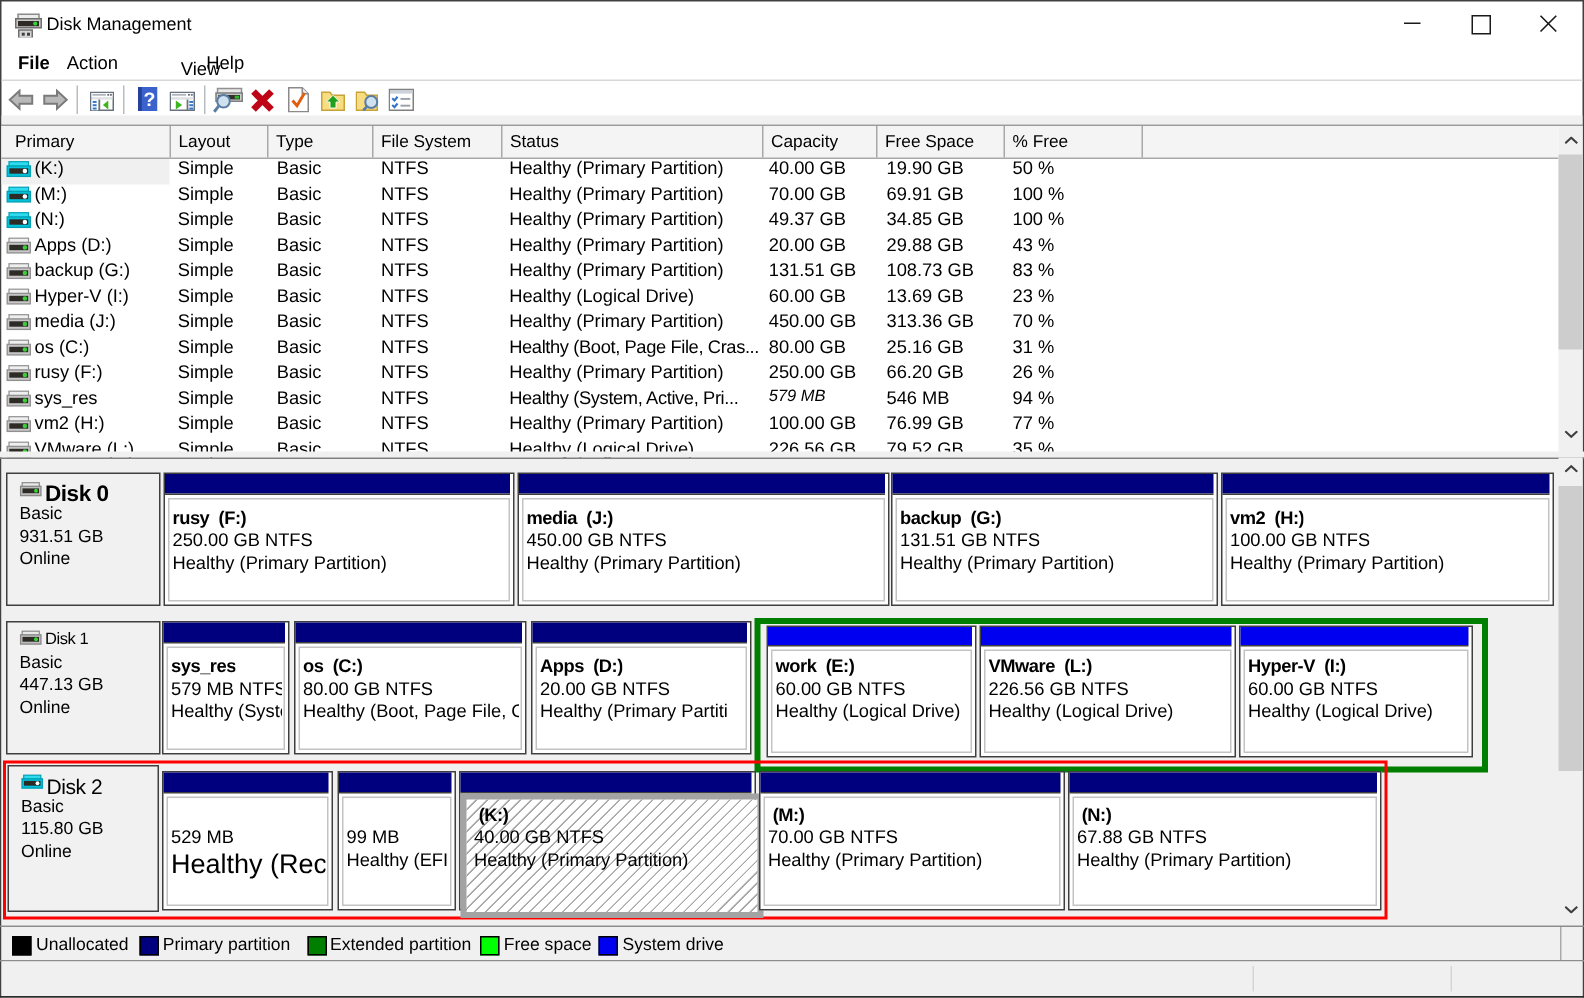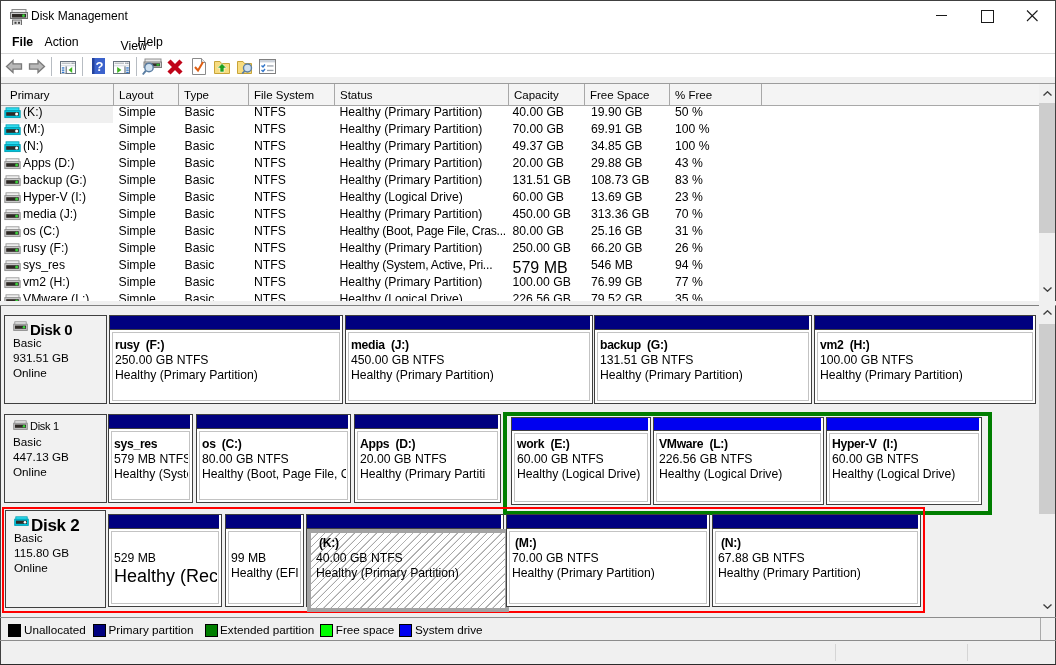--- a/index.html
+++ b/index.html
@@ -254,21 +254,21 @@
 <rect x="2" y="0.8" width="13" height="3.4" fill="#efefef" stroke="#909090" stroke-width="0.8"></rect>
 <rect x="0.8" y="3.6" width="15.4" height="7" fill="#c7c7c7" stroke="#909090" stroke-width="0.9"></rect>
 <rect x="2.2" y="5.2" width="12.6" height="3.6" fill="#2e2a26"></rect>
 <circle cx="12.6" cy="7" r="1.5" fill="#3ace3a"></circle>
 </svg>
 <div class="tx" style="left:23px;top:257.9px;font-size:12.2px;">sys_res</div>
 <div class="tx" style="left:118.5px;top:257.9px;font-size:12.2px;">Simple</div>
 <div class="tx" style="left:184.5px;top:257.9px;font-size:12.2px;">Basic</div>
 <div class="tx" style="left:254px;top:257.9px;font-size:12.2px;">NTFS</div>
 <div class="tx" style="left:339.5px;top:257.9px;font-size:12.2px;letter-spacing:-0.25px">Healthy (System, Active, Pri...</div>
-<div class="tx" style="left:512.5px;top:257.9px;font-size:16px;">579 MB</div>
+<div class="tx" style="left:512.5px;top:257.9px;font-size:11px;font-style:italic;">579 MB</div>
 <div class="tx" style="left:591px;top:257.9px;font-size:12.2px;">546 MB</div>
 <div class="tx" style="left:675px;top:257.9px;font-size:12.2px;">94 %</div>
 <svg class="a" style="left:3.5px;top:277.09999999999997px" width="17" height="12" viewBox="0 0 17 12">
 <rect x="2" y="0.8" width="13" height="3.4" fill="#efefef" stroke="#909090" stroke-width="0.8"></rect>
 <rect x="0.8" y="3.6" width="15.4" height="7" fill="#c7c7c7" stroke="#909090" stroke-width="0.9"></rect>
 <rect x="2.2" y="5.2" width="12.6" height="3.6" fill="#2e2a26"></rect>
 <circle cx="12.6" cy="7" r="1.5" fill="#3ace3a"></circle>
 </svg>
 <div class="tx" style="left:23px;top:274.9px;font-size:12.2px;">vm2 (H:)</div>
 <div class="tx" style="left:118.5px;top:274.9px;font-size:12.2px;">Simple</div>
@@ -397,21 +397,21 @@
 <div class="tx" style="left:832px;top:451.7px;font-size:12.2px;max-width:145px;overflow:hidden">60.00 GB NTFS</div>
 <div class="tx" style="left:832px;top:466.9px;font-size:12.2px;max-width:145px;overflow:hidden">Healthy (Logical Drive)</div>
 <div class="a" style="left:2px;top:507px;width:919px;height:102px;border:2px solid #ff0000"></div>
 <div class="a" style="left:5px;top:510px;width:99px;height:96px;background:#f1f1f1;border:1px solid #3f3f3f"></div>
 <svg class="a" style="left:14px;top:516px" width="15" height="11" viewBox="0 0 15 11">
 <rect x="1.8" y="0.8" width="11.4" height="3" fill="#2fdcef" stroke="#00a0b4" stroke-width="0.8"></rect>
 <rect x="0.7" y="3.2" width="13.6" height="6.2" fill="#00c2da" stroke="#00a0b4" stroke-width="0.9"></rect>
 <rect x="2" y="4.6" width="11" height="3.2" fill="#2e2a26"></rect>
 <circle cx="11" cy="6.2" r="1.3" fill="#fff"></circle>
 </svg>
-<div class="tx" style="left:31px;top:515.9px;font-size:17px;font-weight:bold;letter-spacing:-0.3px">Disk 2</div>
+<div class="tx" style="left:31px;top:515.9px;font-size:14px;font-weight:normal;letter-spacing:-0.3px">Disk 2</div>
 <div class="tx" style="left:14px;top:530.9px;font-size:11.7px;">Basic</div>
 <div class="tx" style="left:14px;top:546.1px;font-size:11.7px;">115.80 GB</div>
 <div class="tx" style="left:14px;top:561.3px;font-size:11.7px;">Online</div>
 <div class="a" style="left:108px;top:513.5px;width:112px;height:91.5px;background:#fff;border:1px solid #3f3f3f"></div>
 <div class="a" style="left:109px;top:514.5px;width:110px;height:13px;background:#00007f"></div>
 <div class="a" style="left:109px;top:527.5px;width:110px;height:1px;background:#3f3f3f"></div>
 <div class="a" style="left:111px;top:530.5px;width:106px;height:71.5px;border:1px solid #c3c3c3"></div>
 <div class="tx" style="left:114px;top:551.2px;font-size:12.2px;max-width:103px;overflow:hidden">529 MB</div>
 <div class="tx" style="left:114px;top:566.4000000000001px;font-size:18px;max-width:103px;overflow:hidden">Healthy (Recovery</div>
 <div class="a" style="left:225px;top:513.5px;width:77px;height:91.5px;background:#fff;border:1px solid #3f3f3f"></div>

